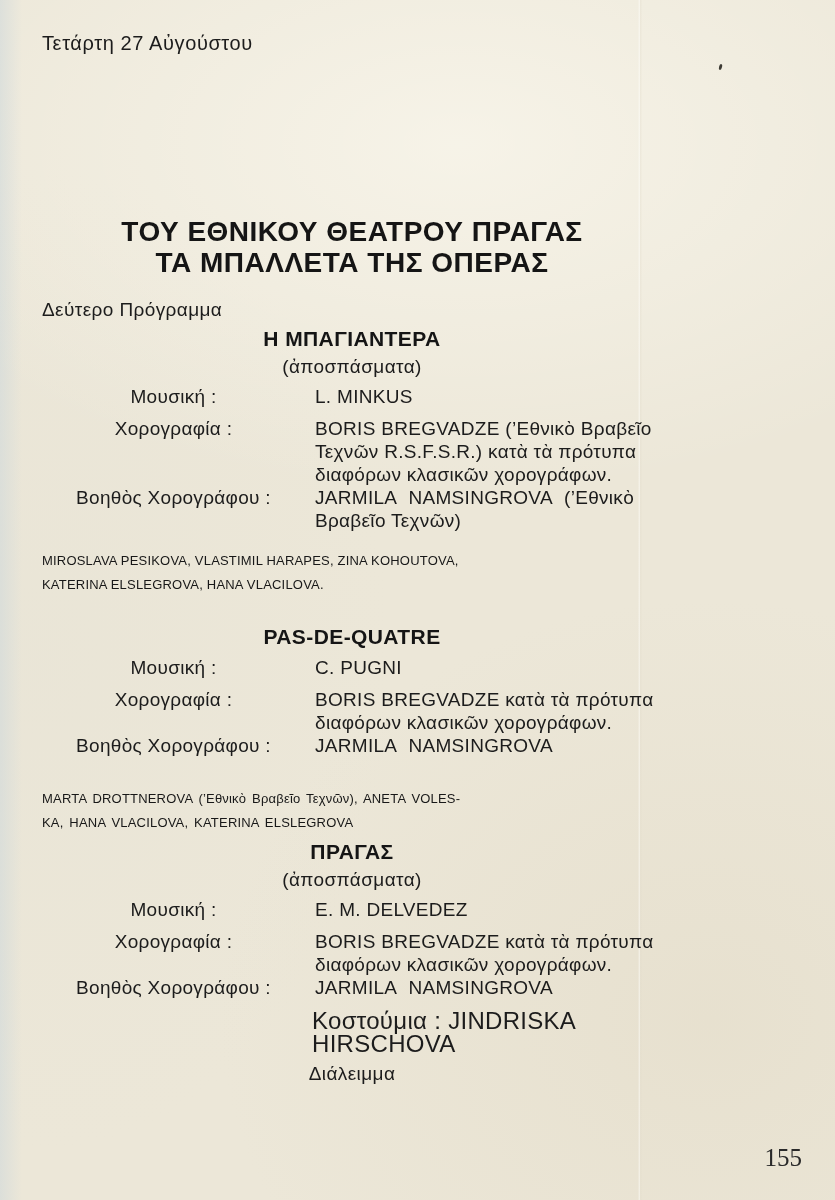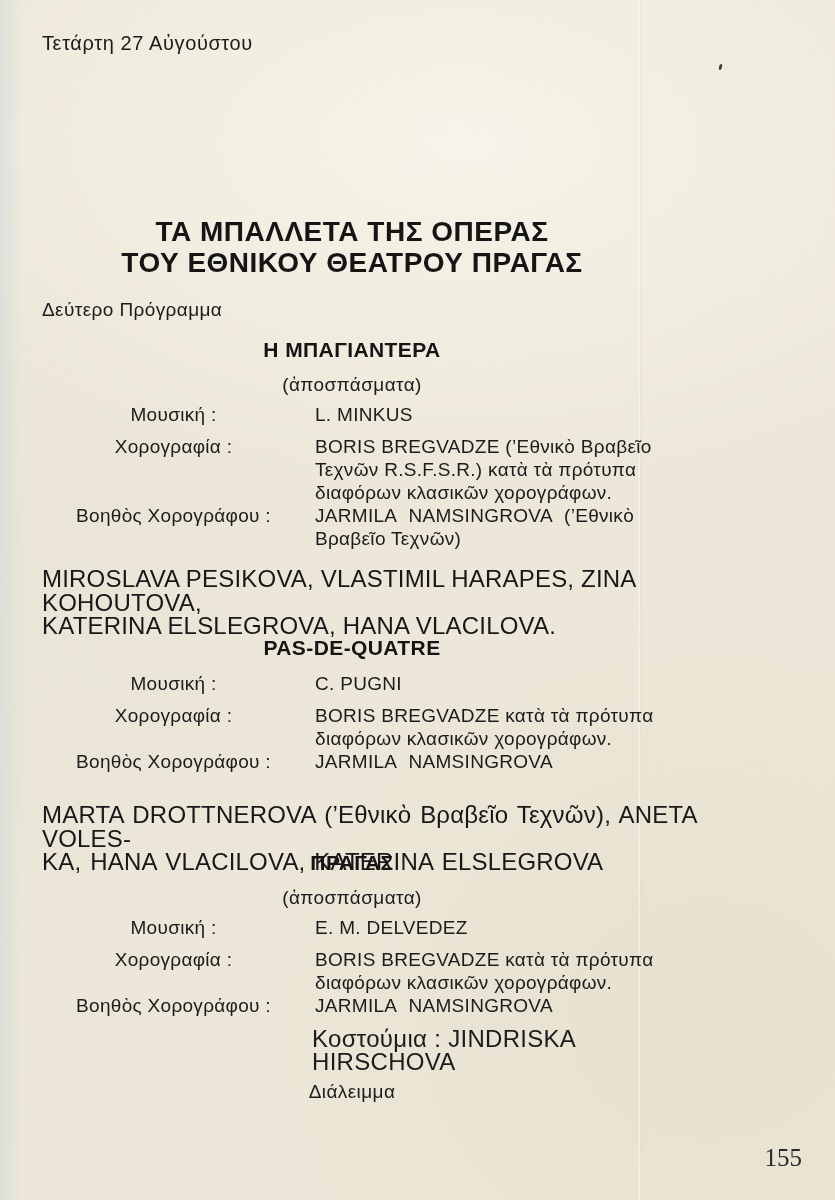--- a/index.html
+++ b/index.html
@@ -42,42 +42,42 @@
   }
   .program {
     position: absolute; top: 299px; left: 42px;
     font-size: 19px; letter-spacing: 0.4px;
   }
   .section { position: absolute; left: 42px; width: 620px; }
   .sec-1 { top: 326px; }
   .sec-2 { top: 624px; }
   .sec-3 { top: 839px; }
   .sec-title {
-    margin: 12px; text-align: center;
+    margin: 1px; text-align: center;
     font-size: 21px; line-height: 24px; font-weight: bold;
     letter-spacing: 0.4px; color: #151515;
   }
   .sec-sub {
     margin-top: 5px; text-align: center;
     font-size: 19px; letter-spacing: 0.4px;
   }
   .credits { margin-top: 7px; }
   .credit {
     display: grid; grid-template-columns: 263px 1fr; column-gap: 10px;
     font-size: 19px; line-height: 23px; letter-spacing: 0.3px;
   }
   .credit .lab { text-align: center; }
   .credit .val { white-space: pre-line; }
   .gap-above { margin-top: 9px; }
   .costume-line {
     margin-top: 10px; margin-left: 270px;
     font-size: 24px; line-height: 23px; letter-spacing: 0.3px;
   }
   .cast {
-    font-size: 24px; line-height: 23.5px; letter-spacing: 0.2px;
+    font-size: 13px; line-height: 23.5px; letter-spacing: 0.2px;
     width: 660px; white-space: pre-line; color: #181818;
   }
   .cast-1 { margin-top: 17px; }
   .cast-2 { margin-top: 30px; word-spacing: 2px; }
   .cast-3 { margin-top: 26px; word-spacing: 4px; }
   .intermission {
     margin-top: 8px; text-align: center;
     font-size: 19px; letter-spacing: 0.4px;
   }
   .pagenum {
@@ -91,22 +91,22 @@
 
 <div class="page">
 
   <div class="edge-tint"></div>
   <div class="crease"></div>
   <div class="speck"></div>
 
   <div class="date">Τετάρτη 27 Αὐγούστου</div>
 
   <div class="title">
+    <div>ΤΟΥ ΕΘΝΙΚΟΥ ΘΕΑΤΡΟΥ ΠΡΑΓΑΣ</div>
     <div>ΤΑ ΜΠΑΛΛΕΤΑ ΤΗΣ ΟΠΕΡΑΣ</div>
-    <div>ΤΟΥ ΕΘΝΙΚΟΥ ΘΕΑΤΡΟΥ ΠΡΑΓΑΣ</div>
   </div>
 
   <div class="program">Δεύτερο Πρόγραμμα</div>
 
   <div class="section sec-1">
     <h2 class="sec-title">Η ΜΠΑΓΙΑΝΤΕΡΑ</h2>
     <div class="sec-sub">(ἀποσπάσματα)</div>
     <div class="credits">
       <div class="credit">
         <div class="lab">Μουσική :</div>

